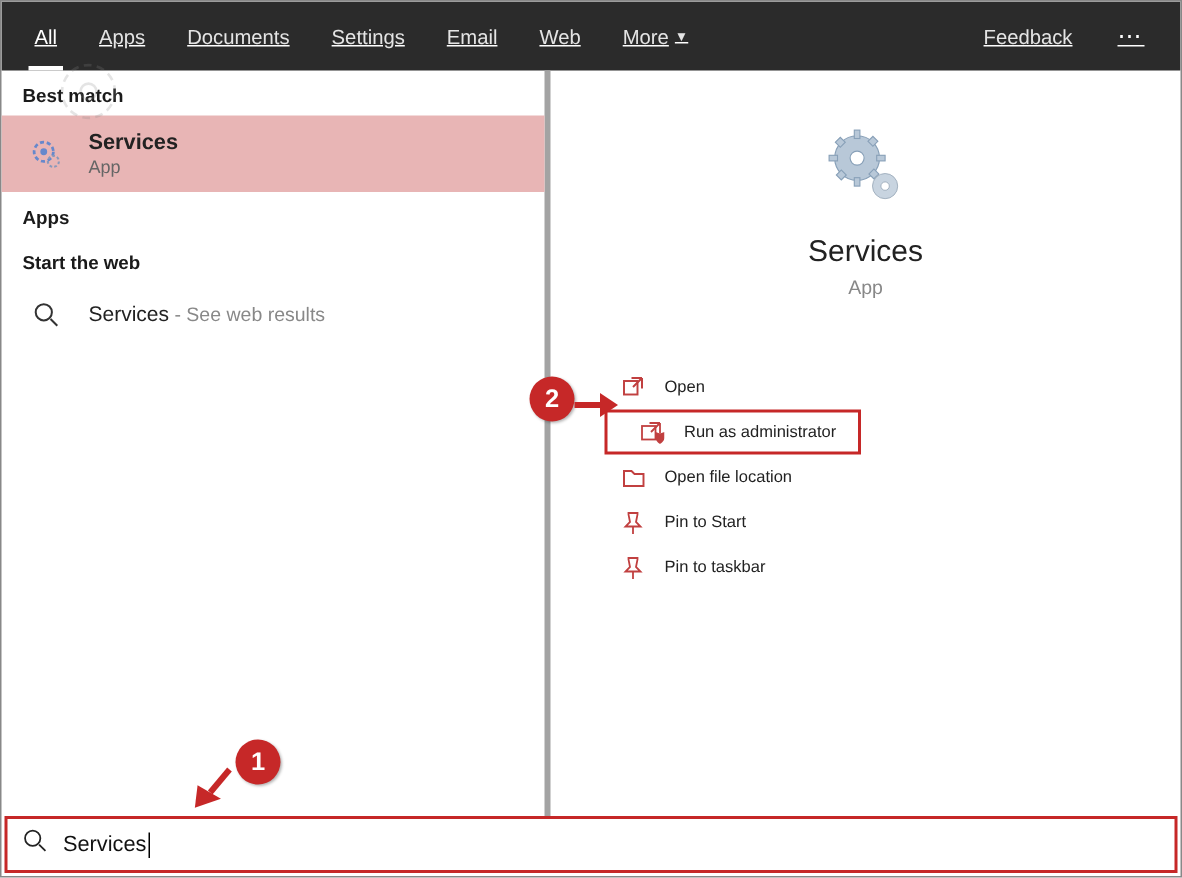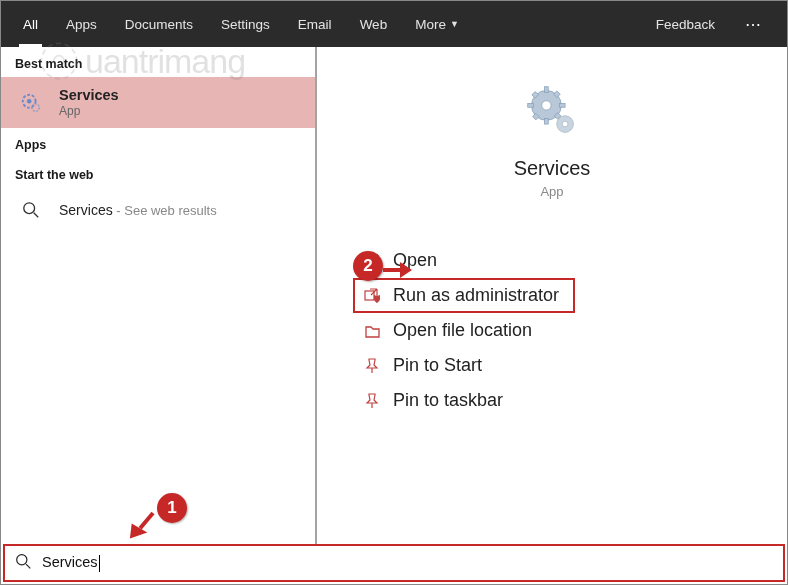--- a/index.html
+++ b/index.html
@@ -1,27 +1,27 @@
 <!DOCTYPE html>
 <html><head>
   <meta charset="utf-8">
   <style>
     * { margin: 0; padding: 0; box-sizing: border-box; font-family: 'Segoe UI', Tahoma, sans-serif; }
     body { width: 788px; height: 585px; position: relative; background: #fff; border: 1px solid #888; overflow: hidden; }
     
-    .tabbar { height: 46px; background: #2b2b2b; color: #fff; display: flex; align-items: stretch; padding: 0 8px; }
+    .tabbar { height: 46px; background: #2b2b2b; color: #fff; display: flex; align-items: stretch; padding: 0 8px; text-decoration: underline; }
     .tab { padding: 0 14px; display: flex; align-items: center; font-size: 13.5px; color: #e4e4e4; cursor: pointer; position: relative; }
     .tab.active { color: #fff; }
     .tab.active::after { content:''; position:absolute; left:10px; right:10px; bottom:0; height:3px; background:#fff; }
     .tab-more-caret { margin-left:4px; font-size:9px; }
     .tab-spacer { flex:1; }
     .more-dots { padding:0 16px; display:flex; align-items:center; font-size:16px; letter-spacing:2px; cursor:pointer; }
     
     .content { display:flex; height: calc(100% - 46px - 40px); }
-    .left { width: 316px; border-right: 2px solid #a3a3a3; }
+    .left { width: 366px; border-right: 4px solid #a3a3a3; }
     .right { flex:1; }
     
     .section-hdr { font-size: 12.5px; font-weight: 600; padding: 10px 14px 6px; color: #1a1a1a; }
     
     .result-item { display:flex; align-items:center; padding: 10px 16px 10px 18px; cursor:pointer; }
     .result-item.selected { background: #e8b5b5; }
     .result-icon { width: 24px; height:24px; display:flex; align-items:center; justify-content:center; margin-right: 16px; }
     .result-text { flex:1; }
     .result-title { font-size: 14.5px; font-weight: 600; color:#222; }
     .result-sub { font-size: 12px; color: #666; margin-top:1px; }
@@ -30,23 +30,23 @@
     .result-line .sub { color:#888; font-size: 13px; }
     .chevron { color:#333; font-size:14px; margin-right:6px; }
     
     
     .preview { text-align:center; padding-top: 36px; }
     .preview-icon { width:56px; height:56px; margin: 0 auto 18px; }
     .preview-title { font-size: 20px; font-weight: 400; color:#222; }
     .preview-sub { font-size: 13px; color:#888; margin-top:4px; }
     
     .actions { margin: 44px 0 0 36px; }
-    .action { display:flex; align-items:center; padding: 7px 10px; font-size: 18px; color:#222; cursor:pointer; width: max-content; }
+    .action { display:flex; align-items:center; padding: 7px 10px; font-size: 11px; color:#222; cursor:pointer; width: max-content; }
     .action-icon { width:18px; height:16px; display:flex; align-items:center; justify-content:center; margin-right: 12px; color:#c14040; }
-    .action.highlighted { border: 2px solid #c62828; padding: 5px 14px 5px 8px; }
+    .action.highlighted { border: 2px solid #c62828; padding: 5px 14px 5px 21px; }
     
     .search-bar { position:absolute; left:2px; right:2px; bottom:2px; height:38px; border: 2px solid #c62828; background:#fff; display:flex; align-items:center; padding: 0 10px; }
     .search-icon { margin-right: 10px; color:#111; }
     .search-text { font-size: 14.5px; color:#111; position:relative; }
     .cursor-caret { display:inline-block; width:1px; height:17px; background:#000; vertical-align:middle; margin-left:1px; }
     
     
     .badge { position:absolute; width:30px; height:30px; border-radius:50%; background:#c62828; color:#fff; font-weight:700; font-size:17px; display:flex; align-items:center; justify-content:center; box-shadow: 1px 1px 2px rgba(0,0,0,0.3); }
     .arrow { position:absolute; }
     .arrow-line { position:absolute; background:#c62828; }
@@ -199,21 +199,20 @@
       </svg>
   </span>
   <span class="search-text"><span>Services</span><span class="cursor-caret"></span></span>
 </div>
 
 <div class="watermark">
   <svg class="gear" viewBox="0 0 50 50">
       <circle cx="25" cy="25" r="20" fill="none" stroke="#888" stroke-width="2" stroke-dasharray="6 4"></circle>
       <circle cx="25" cy="25" r="6" fill="none" stroke="#888" stroke-width="2"></circle>
     </svg>
-  <span class="wt">uantrimang</span>
 </div>
 
 <div class="badge" style="top:250px; left:352px;">2</div>
 <div class="arrow" style="top:266px; left:382px; width:30px; height:6px;">
   <div class="arrow-line" style="top:1px; left:0; width:20px; height:4px;"></div>
   <div class="arrow-head" style="left:17px; top:-5px; border-left:12px solid #c62828; border-top:8px solid transparent; border-bottom:8px solid transparent;"></div>
 </div>
 
 <div class="badge" style="top:492px; left:156px;">1</div>
 <div class="arrow" style="top:512px; left:112px; width:50px; height:40px;">

